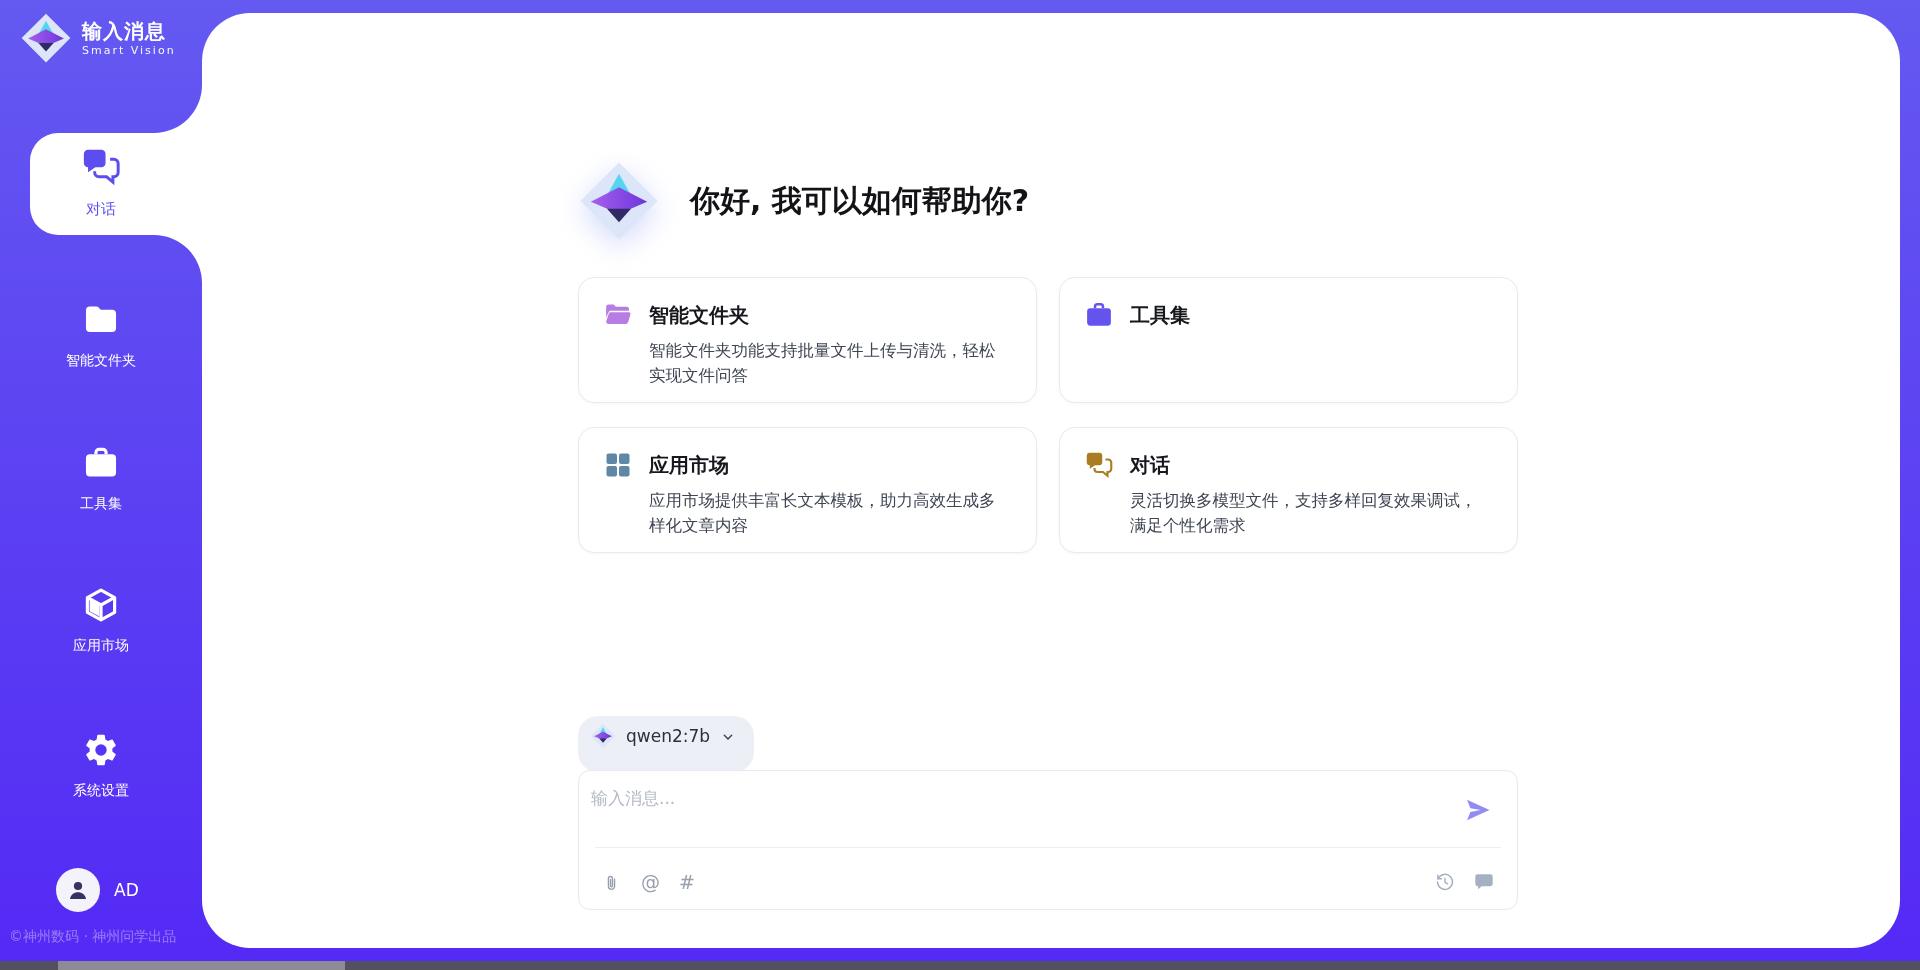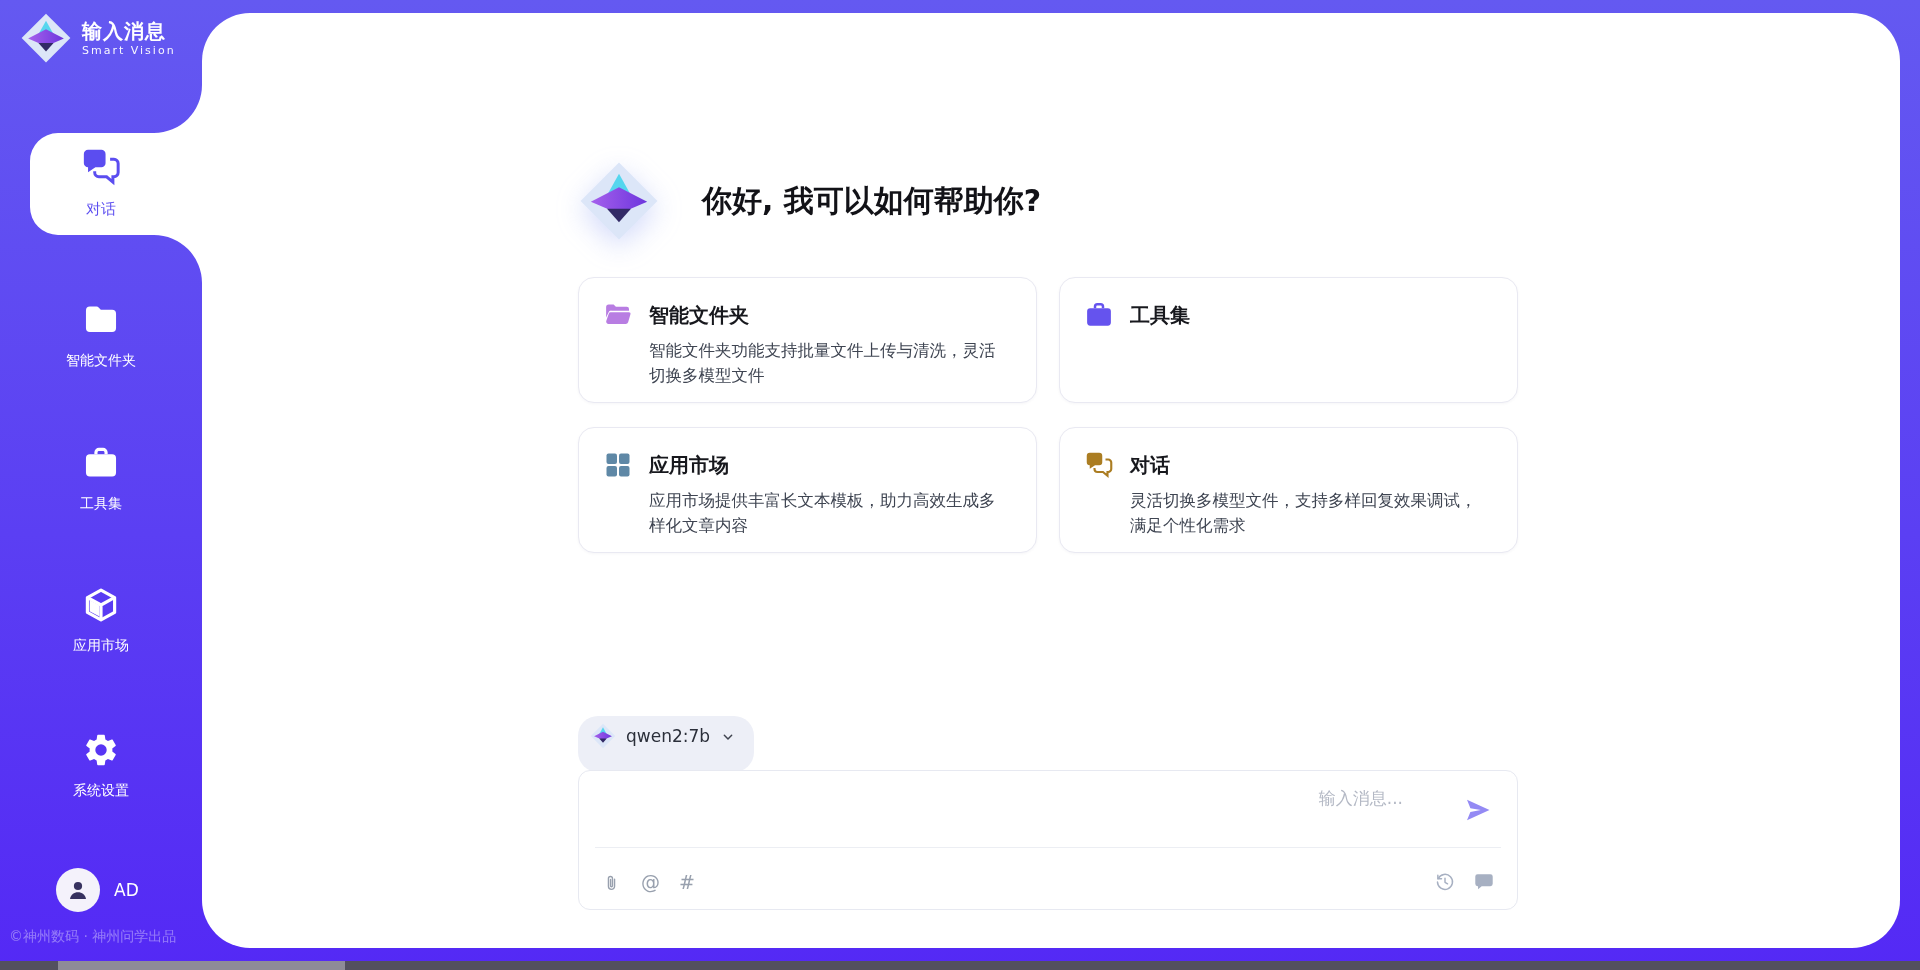--- a/index.html
+++ b/index.html
@@ -34,41 +34,41 @@
 
   .user-row{position:absolute;left:56px;top:868px;display:flex;align-items:center;gap:14px;cursor:pointer;}
   .avatar{width:44px;height:44px;border-radius:50%;background:#f4f2fb;display:flex;align-items:center;justify-content:center;color:#37325f;}
   .avatar svg{width:26px;height:26px;}
   .user-name{font-size:17px;color:#fff;}
   .sidebar-footer{position:absolute;left:9px;top:928px;font-size:14px;color:rgba(255,255,255,.38);white-space:nowrap;}
 
   
   .greeting{position:absolute;left:578px;top:160px;display:flex;align-items:center;gap:26px;}
   .greeting svg{width:82px;height:82px;filter:drop-shadow(0 8px 14px rgba(130,150,240,.35));}
-  .greeting h1{margin:16px;font-size:30px;font-weight:700;color:#121217;}
+  .greeting h1{margin:4px;font-size:30px;font-weight:700;color:#121217;}
 
   .cards{position:absolute;left:578px;top:277px;width:940px;display:grid;
          grid-template-columns:459px 459px;grid-column-gap:22px;grid-row-gap:24px;}
   .card{box-sizing:border-box;height:126px;background:#fff;border:1px solid #e9e9f2;border-radius:16px;
         padding:22px 24px;display:flex;gap:16px;cursor:pointer;box-shadow:0 1px 3px rgba(25,25,70,.04);}
   .card-icon{flex:0 0 30px;}
   .card-icon svg{width:30px;height:30px;}
   .card-title{font-size:20px;font-weight:700;color:#17181d;line-height:30px;}
   .card-desc{margin-top:9px;font-size:16.5px;line-height:1.5;color:#3f4552;padding-right:14px;}
 
   .model-pill{position:absolute;left:578px;top:716px;height:40px;display:inline-flex;align-items:center;gap:10px;
               background:#edeff7;border-radius:20px;padding:0 18px 16px 12px;cursor:pointer;}
   .model-pill .mini-diamond{width:26px;height:26px;}
   .model-pill .model-name{font-size:17px;color:#2b2f3a;}
   .model-pill .chev{width:16px;height:16px;color:#3f434e;margin-top:2px;}
 
   .composer{position:absolute;left:578px;top:770px;width:940px;height:140px;box-sizing:border-box;
             background:#fff;border:1.5px solid #e7e9f1;border-radius:12px;}
-  .composer textarea{position:absolute;left:22px;top:14px;width:800px;height:54px;border:none;outline:none;
-            resize:none;background:transparent;font-family:inherit;font-size:17px;color:#3b82f6;text-align:right;}
+  .composer textarea{position:absolute;left:10px;top:14px;width:800px;height:54px;border:none;outline:none;
+            resize:none;background:transparent;font-family:inherit;font-size:17px;color:#3b82f6;}
   .composer textarea::placeholder{color:#b3b8c4;}
   .send-btn{position:absolute;right:24px;top:24px;width:30px;height:30px;color:#948af4;cursor:pointer;}
   .send-btn svg{width:30px;height:30px;}
   .composer-divider{position:absolute;left:16px;right:16px;top:76px;height:1px;background:#eceef3;}
   .tools-left{position:absolute;left:22px;bottom:16px;display:flex;align-items:center;gap:19px;color:#98a0ae;}
   .tools-left svg{width:21px;height:21px;display:block;}
   .tool-glyph{font-size:19px;line-height:21px;cursor:pointer;}
   .tools-right{position:absolute;right:22px;bottom:16px;display:flex;align-items:center;gap:17px;color:#a7b0c2;}
   .tools-right svg{width:22px;height:22px;display:block;}
   .icon-btn{cursor:pointer;display:block;}
@@ -218,21 +218,21 @@
   <div class="cards">
 
     <div class="card">
       <div class="card-icon" style="color: rgb(184, 125, 226);">
         <svg>
             <use href="#ic-folder-open"></use>
           </svg>
       </div>
       <div>
         <div class="card-title">智能文件夹</div>
-        <div class="card-desc">智能文件夹功能支持批量文件上传与清洗，灵活切换多模型文件</div>
+        <div class="card-desc">智能文件夹功能支持批量文件上传与清洗，轻松实现文件问答</div>
       </div>
     </div>
 
     <div class="card">
       <div class="card-icon" style="color: rgb(101, 83, 238);">
         <svg>
             <use href="#ic-toolbox"></use>
           </svg>
       </div>
       <div>

